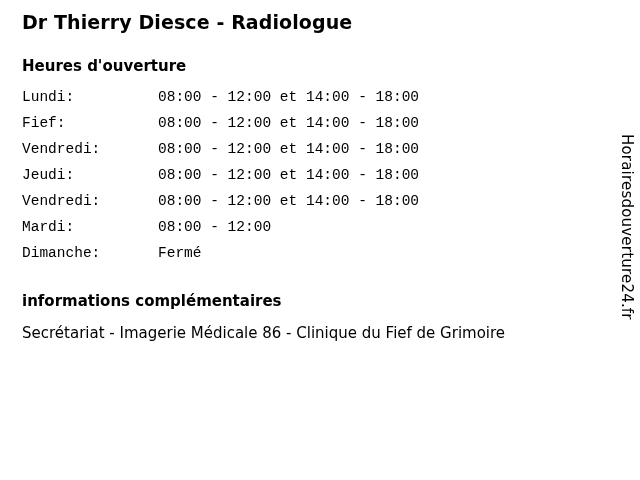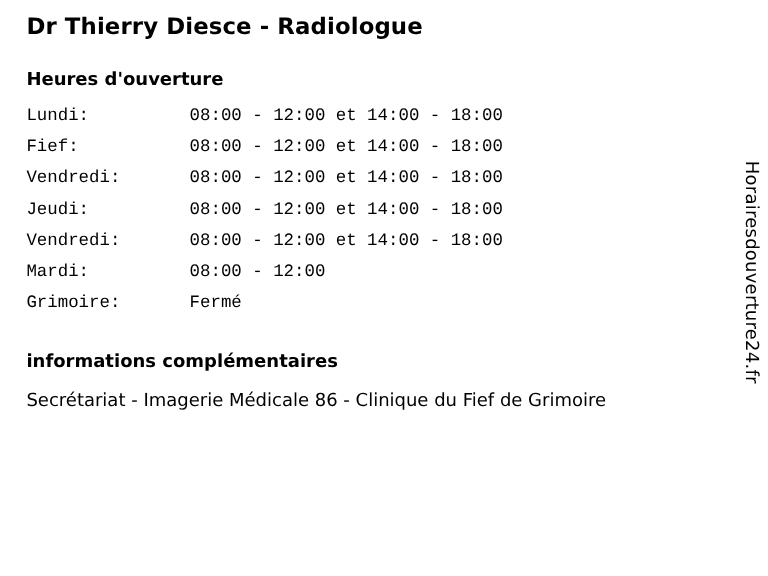--- a/index.html
+++ b/index.html
@@ -119,21 +119,21 @@
         </tr>
         <tr>
           <td class="day">Vendredi:</td>
           <td class="time">08:00 - 12:00 et 14:00 - 18:00</td>
         </tr>
         <tr>
           <td class="day">Mardi:</td>
           <td class="time">08:00 - 12:00</td>
         </tr>
         <tr>
-          <td class="day">Grimoire:</td>
+          <td class="day">Dimanche:</td>
           <td class="time">Fermé</td>
         </tr>
       </tbody>
     </table>
 
     <h2 class="info-heading">informations complémentaires</h2>
     <div class="info-text">Secrétariat - Imagerie Médicale 86 - Clinique du Fief de Grimoire</div>
 
   </div>
 

